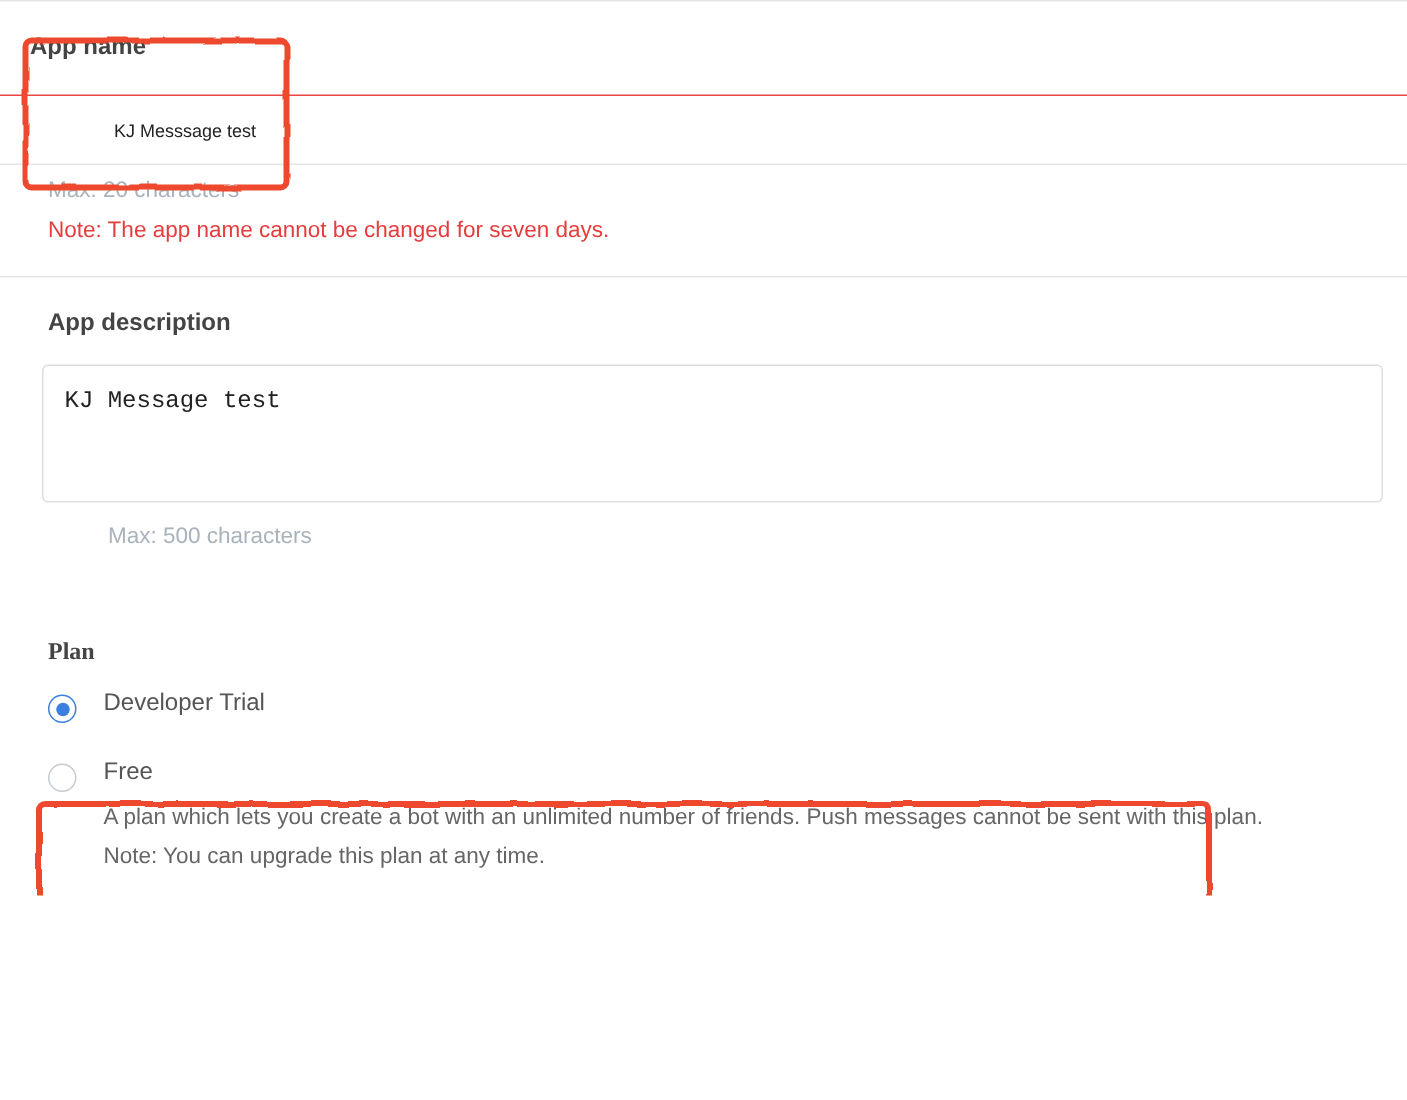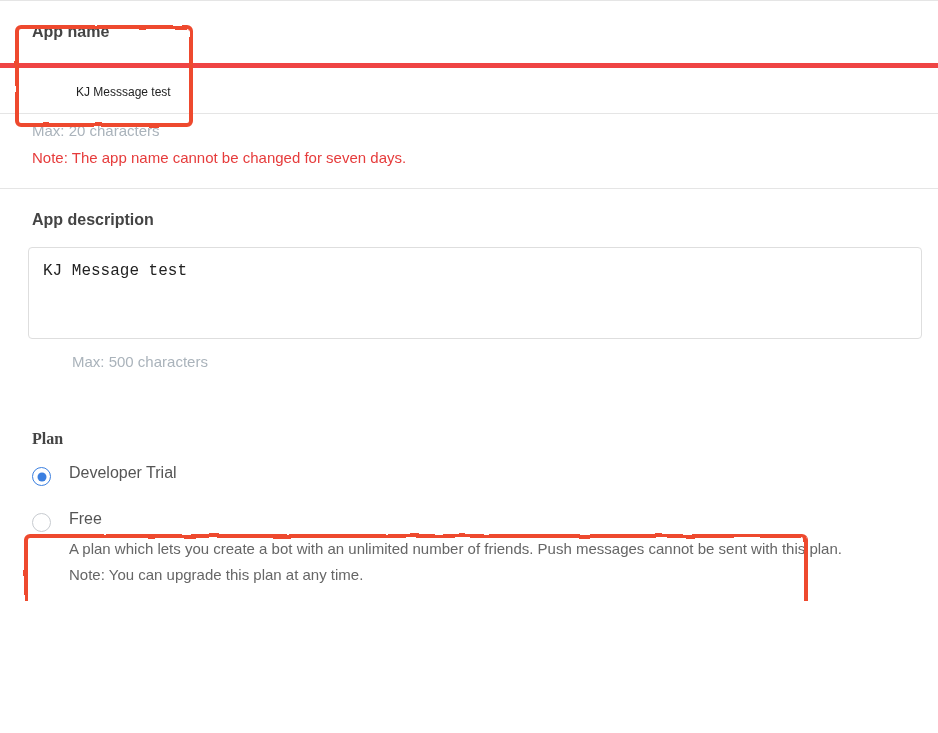--- a/index.html
+++ b/index.html
@@ -12,22 +12,22 @@
       font-size: 15px;
       color: #333;
       background: #fff;
       width: 938px;
     }
     .section {
       border-top: 1px solid #e5e5e5;
       padding: 0;
     }
     .field-header {
-      padding: 22px 0 22px 32px;
-      border-bottom: 5px solid #ef4444;
+      padding: 22px 0 22px 20px;
+      border-bottom: 1px solid #ef4444;
     }
     .field-label {
       font-weight: 600;
       font-size: 16px;
       color: #444;
     }
     .input-row {
       padding: 14px 0 14px 32px;
     }
     .text-input {

